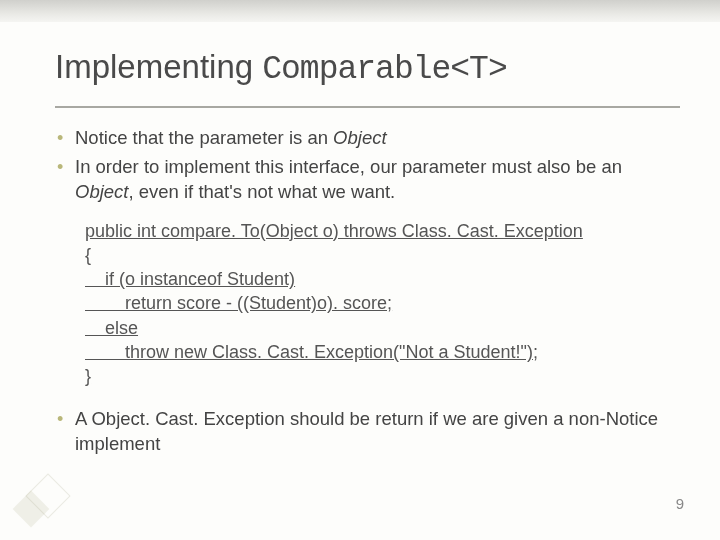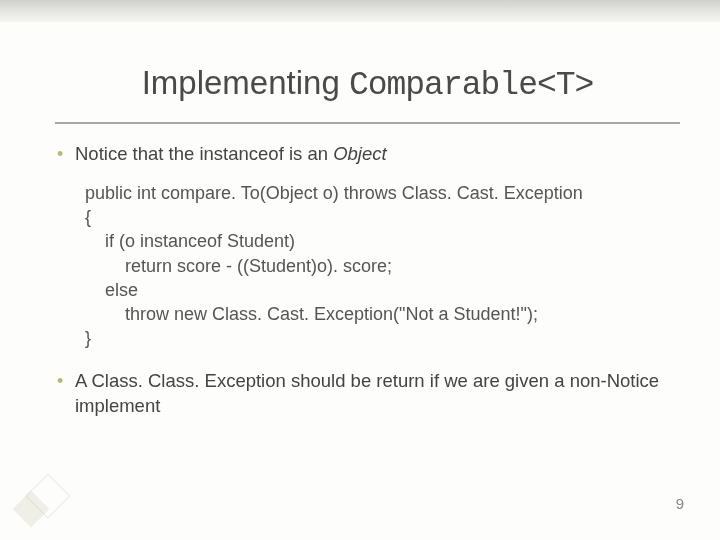--- a/index.html
+++ b/index.html
@@ -19,26 +19,25 @@
     height: 22px;
     background: linear-gradient(to bottom, #d0d0cc 0%, #e8e8e4 60%, #f5f5f2 100%);
   }
   .slide {
     position: absolute;
     top: 0; left: 0; right: 0; bottom: 0;
     padding: 50px 40px 30px 55px;
     box-sizing: border-box;
   }
   h1 {
-    margin: 16px 0 18px 0;
+    margin: 0 0 18px 0;
     font-weight: normal;
     font-size: 33px;
     color: #4a4a4a;
     line-height: 1.05;
-    text-align: center;
   }
   h1 .plain { font-family: Verdana, Geneva, sans-serif; }
   h1 .mono  { font-family: "Courier New", Courier, monospace; letter-spacing: -1px; }
   .title-underline {
     height: 2px;
     background: #a8a8a2;
     margin: 4px 0 18px 0;
     width: 100%;
   }
   ul.bullets {
@@ -63,20 +62,21 @@
     font-size: 18px;
   }
   .obj-italic { font-style: italic; margin-top: 10px; }
   .code-block {
     margin: 14px 0 18px 30px;
     font-size: 18px;
     line-height: 1.35;
     color: #555;
     font-family: Verdana, sans-serif;
     white-space: pre;
+    text-decoration: underline;
   }
   .mono-inline { font-family: Verdana, sans-serif; }
   .page-num {
     position: absolute;
     right: 36px;
     bottom: 28px;
     font-size: 15px;
     color: #888;
   }
   .corner-deco {
@@ -108,33 +108,34 @@
 <div class="top-edge"></div>
 
 <div class="slide">
 
   <h1>
     <span class="plain">Implementing </span><span class="mono">Comparable&lt;T&gt;</span>
   </h1>
   <div class="title-underline"></div>
 
   <ul class="bullets" id="bullets-top">
-      <li><span>Notice that the instanceof is an </span><span class="obj-italic">Object</span><span></span></li>
+      <li><span>Notice that the parameter is an </span><span class="obj-italic">Object</span><span></span></li>
+      <li><span>In order to implement this interface, our parameter must also be an </span><span class="obj-italic">Object</span><span>, even if that's not what we want.</span></li>
     </ul>
 
   <div class="code-block">public int compare. To(Object o) throws Class. Cast. Exception
 {
     if (o instanceof Student)
         return score - ((Student)o). score;
     else
         throw new Class. Cast. Exception("Not a Student!");
 }</div>
 
   <ul class="bullets" id="bullets-bottom">
-      <li><span>A </span><span class="mono-inline">Class. Class. Exception</span><span> should be return if we are given a non-</span><span class="mono-inline">Notice</span><span> implement</span></li>
+      <li><span>A </span><span class="mono-inline">Object. Cast. Exception</span><span> should be return if we are given a non-</span><span class="mono-inline">Notice</span><span> implement</span></li>
     </ul>
 
   <div class="page-num">9</div>
 </div>
 
 <div class="corner-deco">
   <div class="a"></div>
     <div class="b"></div>
 </div>
 

